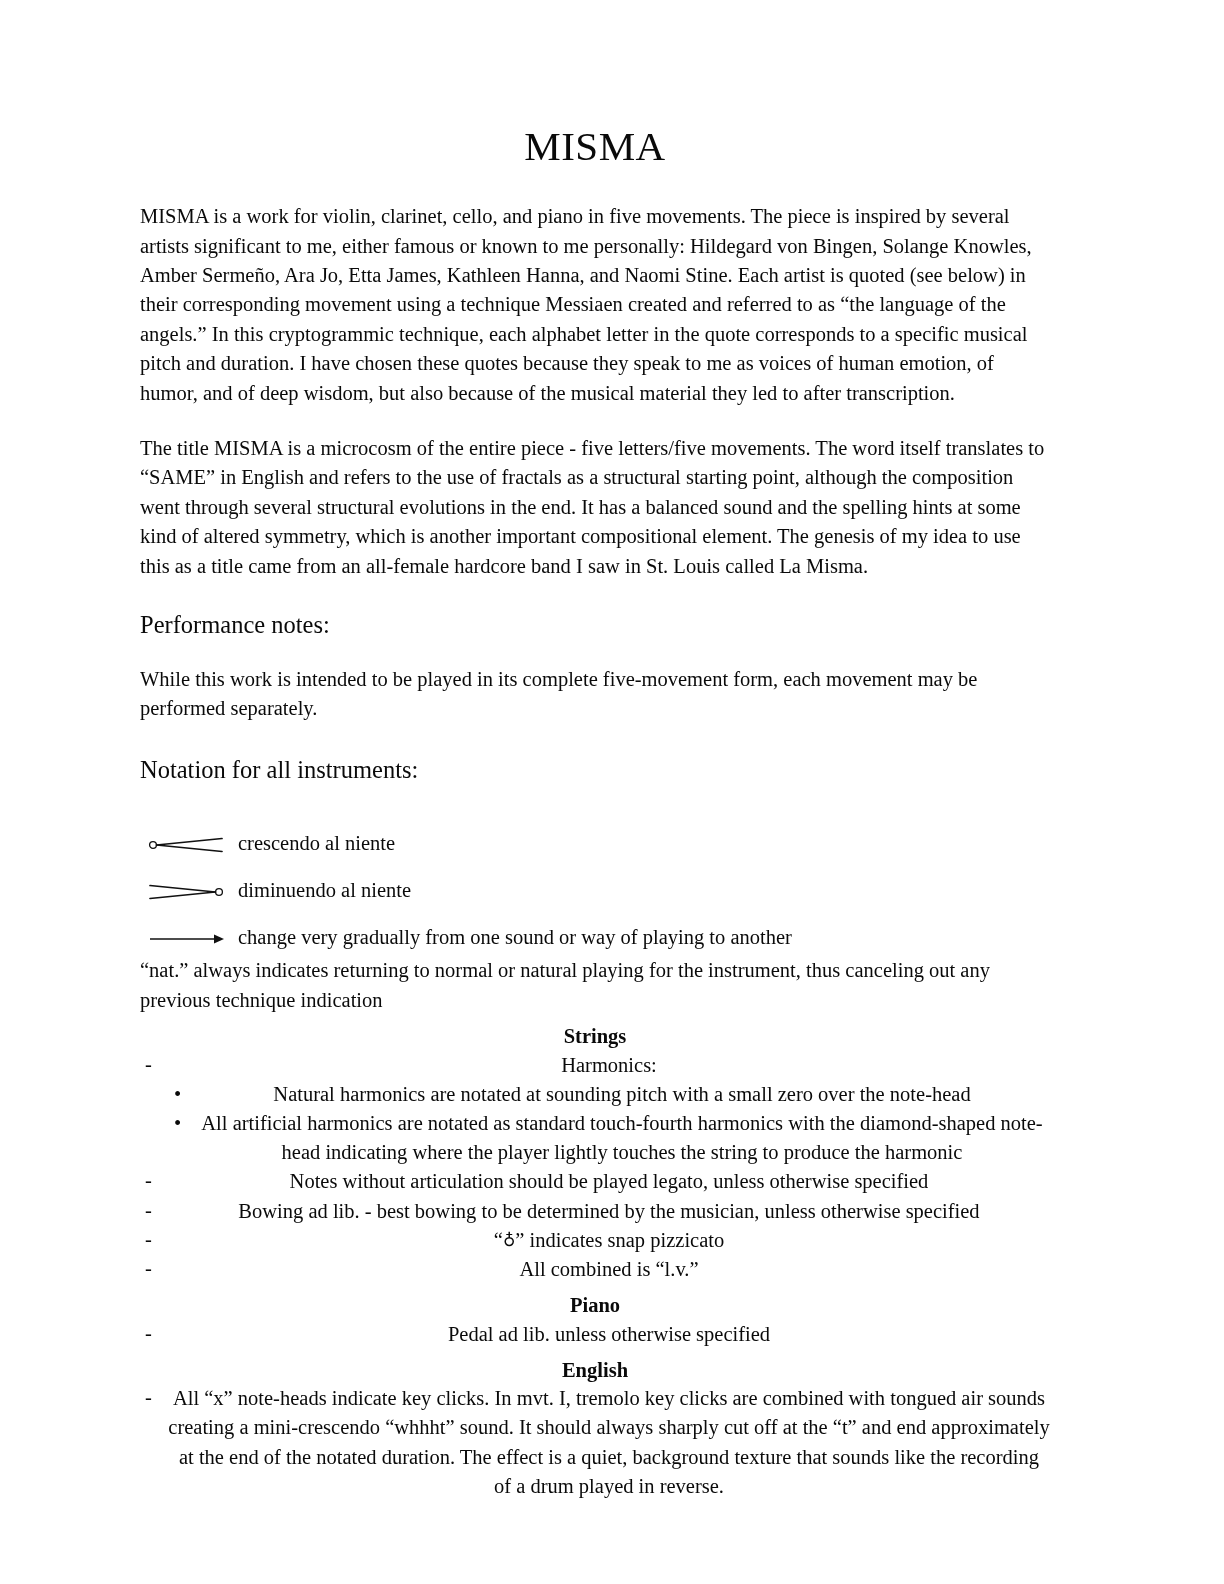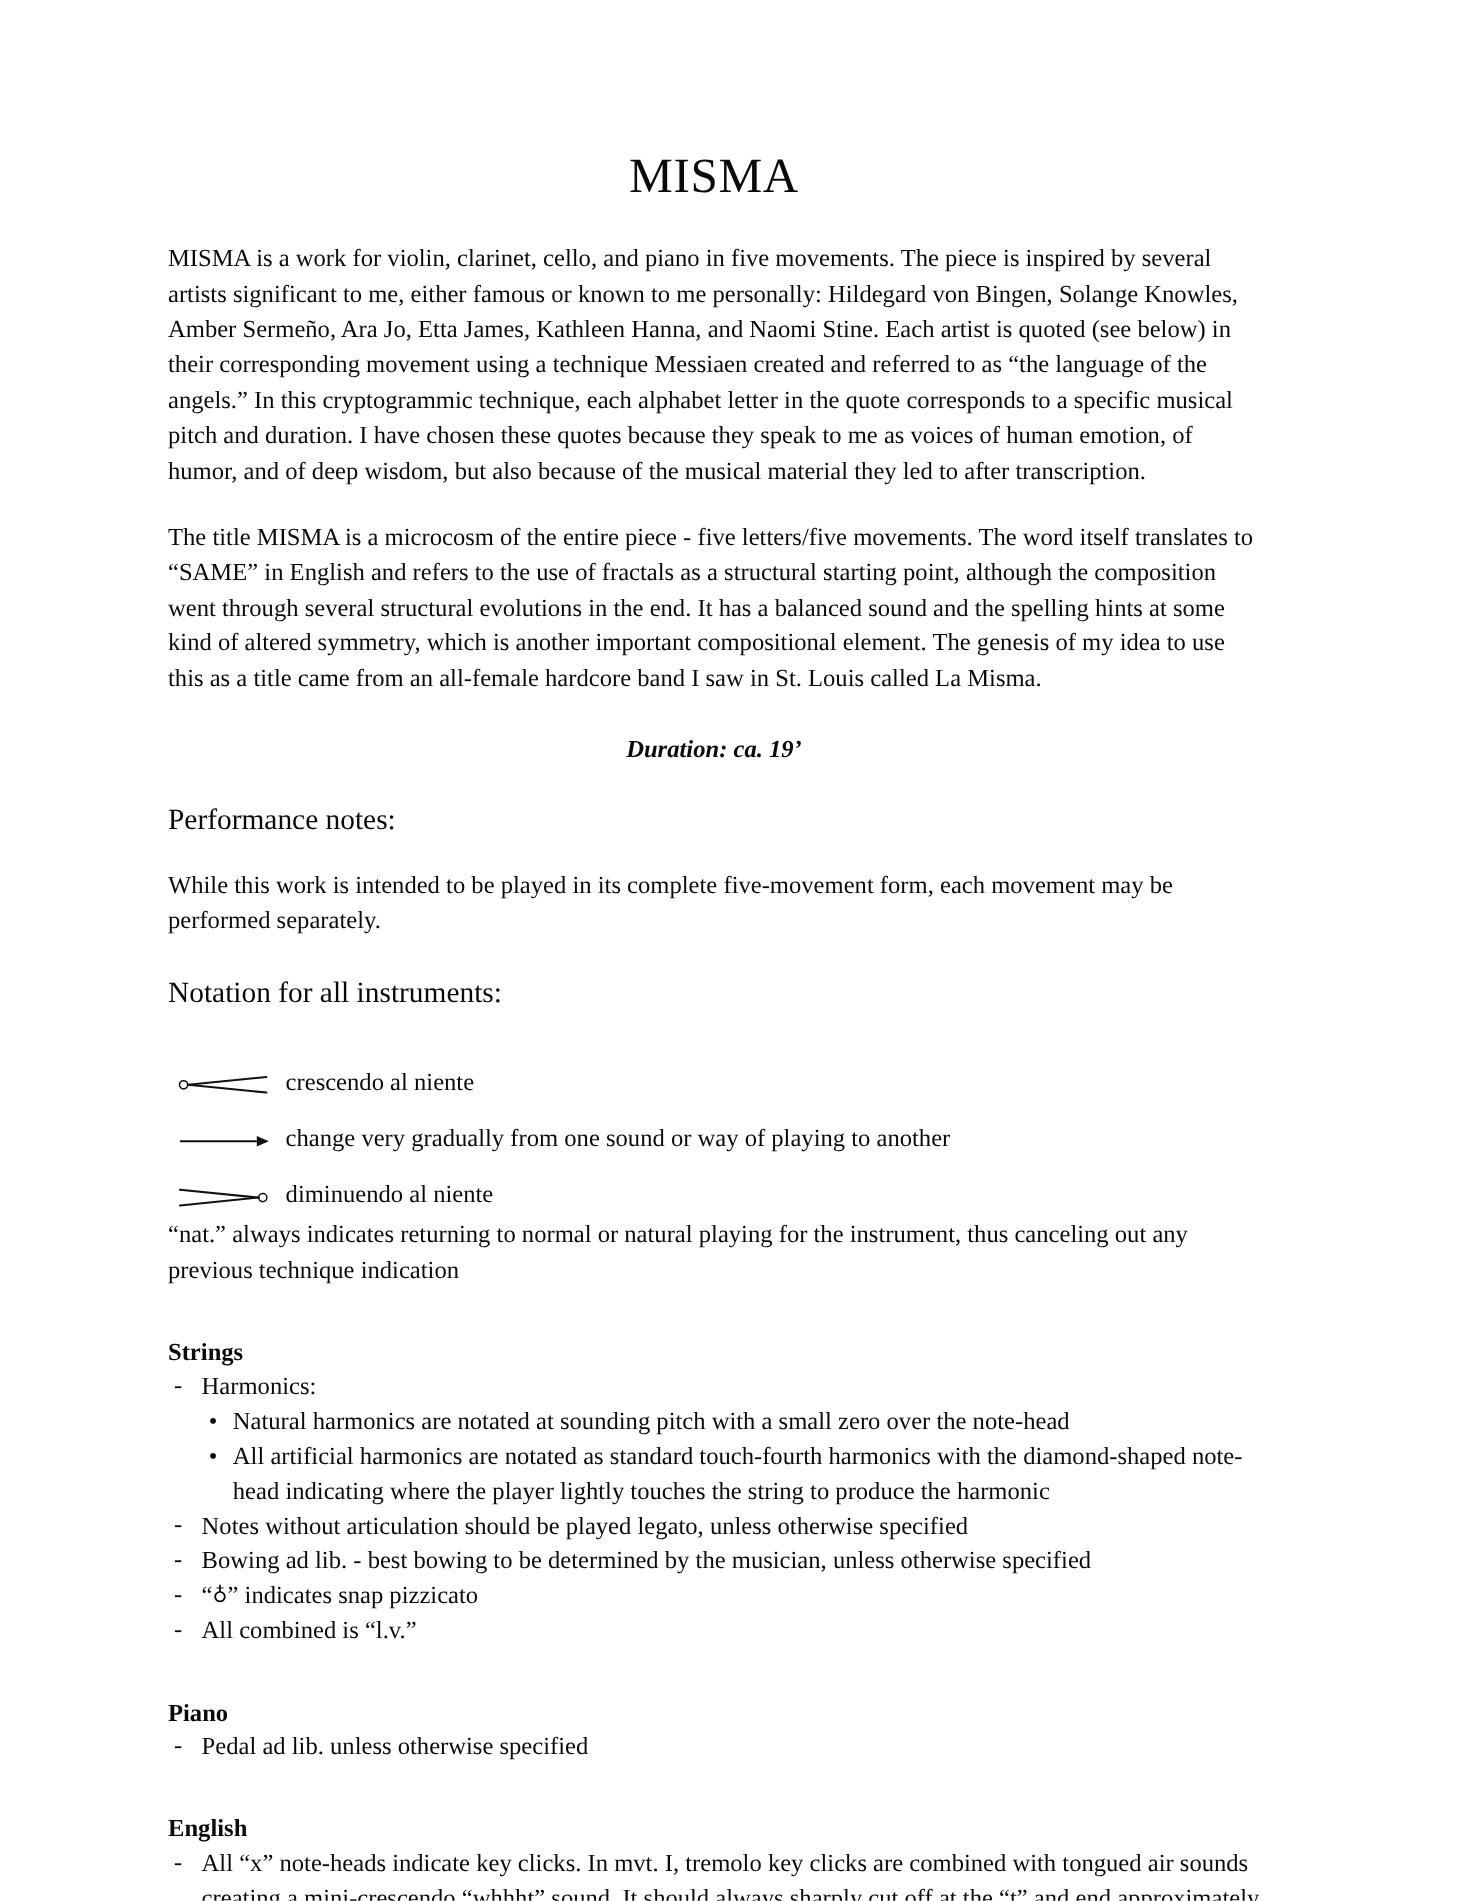--- a/index.html
+++ b/index.html
@@ -92,21 +92,21 @@
   .sym-label {
     font-size: 20.5px;
     line-height: 1.3;
     padding-left: 2px;
   }
 
   
   .para.nat { margin-top: 6px; }
 
   
-  .instr-group { margin-top: 40px; }
+  .instr-group { margin-top: 8px; text-align: center; }
   .instr-head {
     font-size: 20.5px;
     font-weight: bold;
     line-height: 1.35;
     margin: 0;
   }
 
   ul.dash-list {
     list-style: none;
     margin: 0;
@@ -160,21 +160,20 @@
 
 <div class="page">
   <div class="content">
 
     <h1 class="doc-title">MISMA</h1>
 
     <p class="para first">MISMA is a work for violin, clarinet, cello, and piano in five movements. The piece is inspired by several artists significant to me, either famous or known to me personally: Hildegard von Bingen, Solange Knowles, Amber Sermeño, Ara Jo, Etta James, Kathleen Hanna, and Naomi Stine. Each artist is quoted (see below) in their corresponding movement using a technique Messiaen created and referred to as “the language of the angels.” In this cryptogrammic technique, each alphabet letter in the quote corresponds to a specific musical pitch and duration. I have chosen these quotes because they speak to me as voices of human emotion, of humor, and of deep wisdom, but also because of the musical material they led to after transcription.</p>
 
     <p class="para gap">The title MISMA is a microcosm of the entire piece - five letters/five movements. The word itself translates to “SAME” in English and refers to the use of fractals as a structural starting point, although the composition went through several structural evolutions in the end. It has a balanced sound and the spelling hints at some kind of altered symmetry, which is another important compositional element. The genesis of my idea to use this as a title came from an all-female hardcore band I saw in St. Louis called La Misma.</p>
 
-    <div class="duration">Duration: ca. 19’</div>
 
     <h2 class="section-head perf">Performance notes:</h2>
 
     <p class="para perf-body">While this work is intended to be played in its complete five-movement form, each movement may be performed separately.</p>
 
     <h2 class="section-head notat">Notation for all instruments:</h2>
 
     <div class="notation-list">
 
       <div class="notation-row">
@@ -184,36 +183,36 @@
             <line x1="8.6" y1="11" x2="74" y2="4.5" stroke="#111" stroke-width="1.7" stroke-linecap="round"></line>
             <line x1="8.6" y1="11" x2="74" y2="17.5" stroke="#111" stroke-width="1.7" stroke-linecap="round"></line>
           </svg>
         </span>
         <span class="sym-label">crescendo al niente</span>
       </div>
 
       <div class="notation-row">
         <span class="sym-cell">
           <svg width="78" height="22" viewBox="0 0 78 22" aria-hidden="true">
-            <line x1="2" y1="11" x2="66" y2="11" stroke="#111" stroke-width="1.7" stroke-linecap="butt"></line>
-            <polygon points="66,6.6 76,11 66,15.4" fill="#111"></polygon>
-          </svg>
-        </span>
-        <span class="sym-label">change very gradually from one sound or way of playing to another</span>
-      </div>
-
-      <div class="notation-row">
-        <span class="sym-cell">
-          <svg width="78" height="22" viewBox="0 0 78 22" aria-hidden="true">
             <line x1="2" y1="4.5" x2="67.4" y2="11" stroke="#111" stroke-width="1.7" stroke-linecap="round"></line>
             <line x1="2" y1="17.5" x2="67.4" y2="11" stroke="#111" stroke-width="1.7" stroke-linecap="round"></line>
             <circle cx="71" cy="11" r="3.4" fill="none" stroke="#111" stroke-width="1.3"></circle>
           </svg>
         </span>
         <span class="sym-label">diminuendo al niente</span>
+      </div>
+
+      <div class="notation-row">
+        <span class="sym-cell">
+          <svg width="78" height="22" viewBox="0 0 78 22" aria-hidden="true">
+            <line x1="2" y1="11" x2="66" y2="11" stroke="#111" stroke-width="1.7" stroke-linecap="butt"></line>
+            <polygon points="66,6.6 76,11 66,15.4" fill="#111"></polygon>
+          </svg>
+        </span>
+        <span class="sym-label">change very gradually from one sound or way of playing to another</span>
       </div>
 
     </div>
 
     <p class="para nat">“nat.” always indicates returning to normal or natural playing for the instrument, thus canceling out any previous technique indication</p>
 
     <div class="instr-group">
       <div class="instr-head">Strings</div>
       <ul class="dash-list">
         <li>

